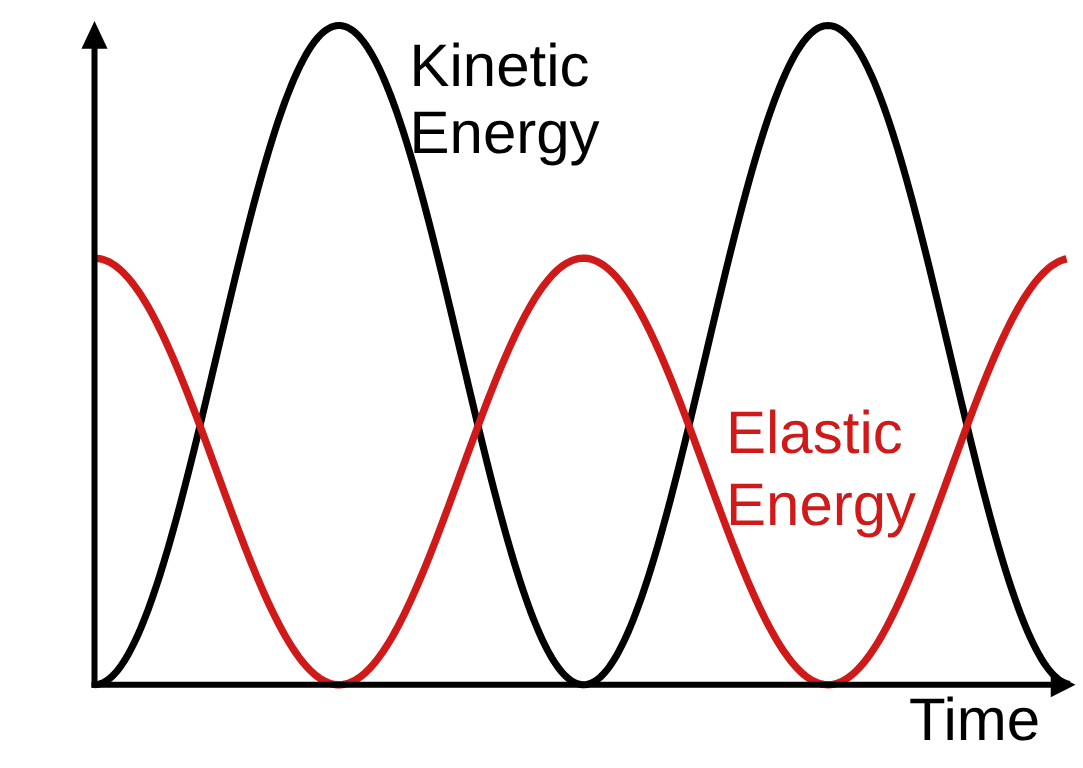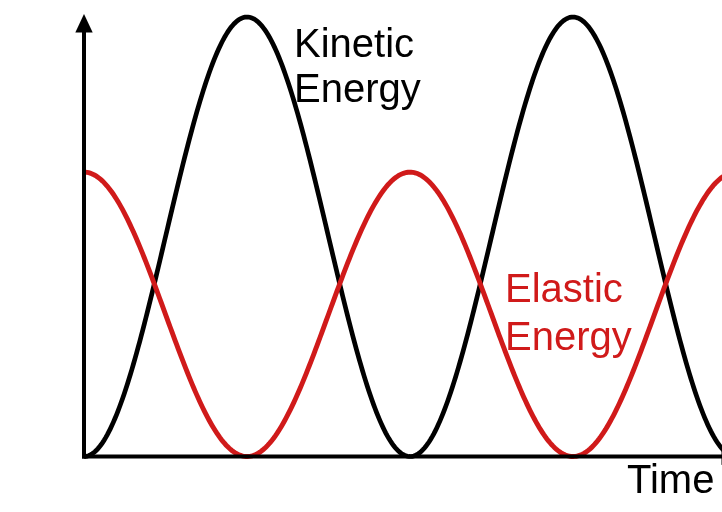--- a/index.html
+++ b/index.html
@@ -11,21 +11,20 @@
   }
   body {
     background: #ffffff;
     font-family: "Liberation Sans", sans-serif;
   }
   .figure-wrap {
     position: relative;
     width: 582px;
     height: 512px;
     background: #ffffff;
-    padding-left: 21px;
   }
   svg.energy-plot {
     display: block;
     width: 722px;
     height: 512px;
   }
   text.curve-label {
     font-family: "Liberation Sans", sans-serif;
     font-size: 40px;
     font-weight: 400;

